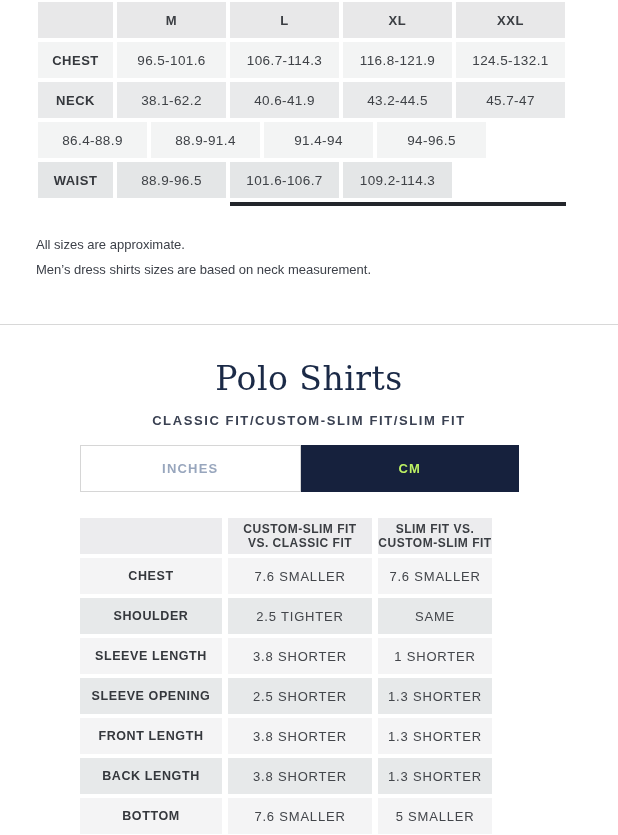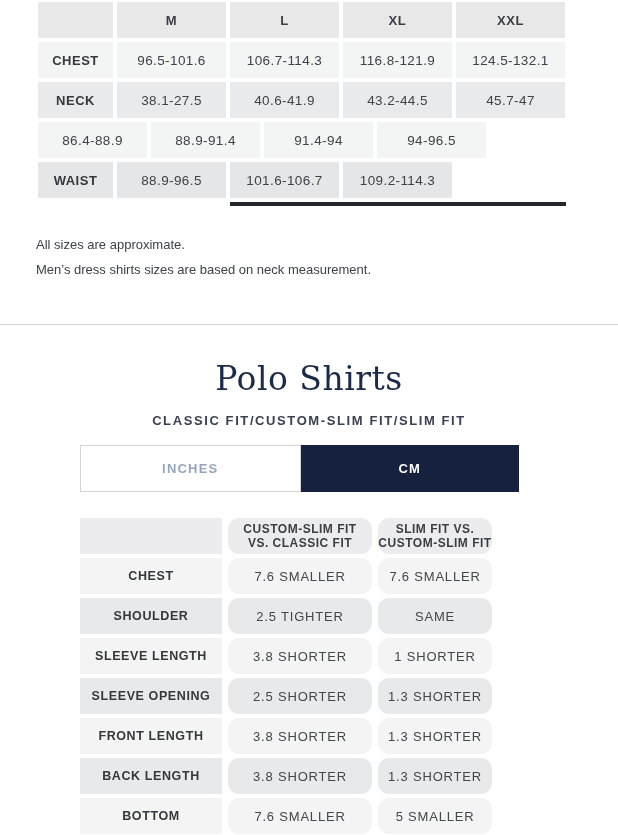--- a/index.html
+++ b/index.html
@@ -49,32 +49,32 @@
   }
 
   
   .unit-tabs { margin: 17px 0 0 80px; width: 439px; height: 47px; display: flex; }
   .unit-tab {
     flex: 1; display: flex; align-items: center; justify-content: center;
     font-size: 13px; font-weight: bold; letter-spacing: 1.2px;
     box-sizing: border-box; cursor: pointer;
   }
   .unit-tab.inactive { background: #ffffff; border: 1px solid #d6d6d6; color: #98a6bd; }
-  .unit-tab.active { background: #16213d; color: #ffffff; }
+  .unit-tab.active { background: #16213d; color: #bef264; }
 
   
   .fit-table { margin: 26px 0 0 80px; width: 440px; }
   .ft-row { display: flex; gap: 6px; margin-bottom: 4px; }
   .ft-cell {
     height: 36px; flex: none;
     display: flex; flex-direction: column; align-items: center; justify-content: center;
     text-align: center;
   }
   .ft-label-cell { width: 142px; font-size: 12.5px; font-weight: bold; color: #35383d; letter-spacing: 0.6px; }
-  .ft-val-cell { width: 144px; font-size: 13px; color: #43464b; letter-spacing: 0.8px; border-radius: 11px; }
+  .ft-val-cell { width: 144px; font-size: 13px; color: #43464b; letter-spacing: 0.8px; }
   .ft-val-cell:last-child { width: 114px; }
   .ft-row-header .ft-cell { background: #ececee; font-size: 12px; font-weight: bold; color: #3b3e43; letter-spacing: 0.5px; line-height: 14px; }
   .ft-row-header .ft-cell span { display: block; }
   .ft-row-light .ft-cell { background: #f4f4f5; }
   .ft-row-dark .ft-cell { background: #e7e9ea; }
 </style>
 </head>
 <body>
 
 <div class="size-table">
@@ -87,21 +87,21 @@
   </div>
   <div class="st-row st-row-light">
     <div class="st-cell st-label-cell">CHEST</div>
     <div class="st-cell st-data-cell">96.5-101.6</div>
     <div class="st-cell st-data-cell">106.7-114.3</div>
     <div class="st-cell st-data-cell">116.8-121.9</div>
     <div class="st-cell st-data-cell">124.5-132.1</div>
   </div>
   <div class="st-row st-row-dark">
     <div class="st-cell st-label-cell">NECK</div>
-    <div class="st-cell st-data-cell">38.1-27.5</div>
+    <div class="st-cell st-data-cell">38.1-62.2</div>
     <div class="st-cell st-data-cell">40.6-41.9</div>
     <div class="st-cell st-data-cell">43.2-44.5</div>
     <div class="st-cell st-data-cell">45.7-47</div>
   </div>
   <div class="st-row st-row-light">
     <div class="st-cell st-data-cell">86.4-88.9</div>
     <div class="st-cell st-data-cell">88.9-91.4</div>
     <div class="st-cell st-data-cell">91.4-94</div>
     <div class="st-cell st-data-cell">94-96.5</div>
   </div>

